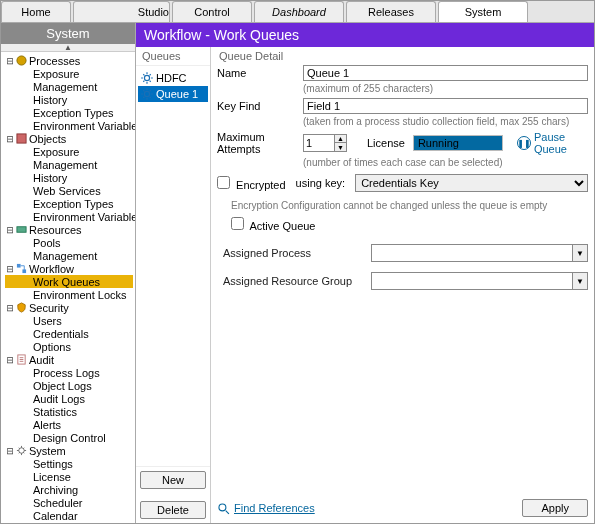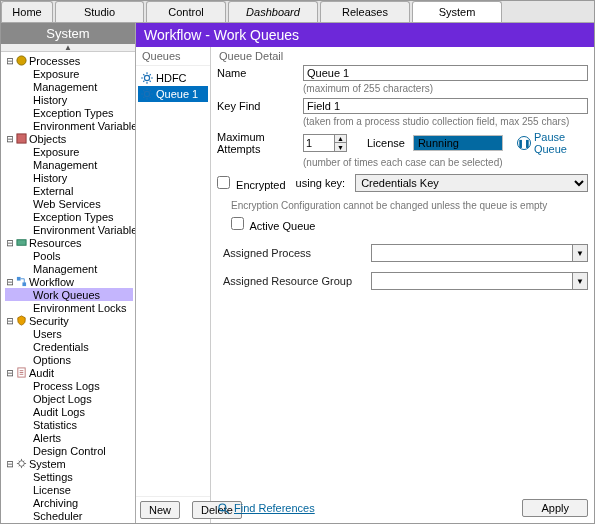--- a/index.html
+++ b/index.html
@@ -1,44 +1,44 @@
 <!DOCTYPE html>
 <html><head>
 <meta charset="utf-8">
 <style>
 * { box-sizing: border-box; margin: 0; padding: 0; }
 body { font-family: "Segoe UI", Tahoma, Arial, sans-serif; font-size: 11px; color: #000; background: #fff; width: 595px; height: 524px; overflow: hidden; }
 .app { display: flex; flex-direction: column; width: 595px; height: 524px; border: 1px solid #999; }
 .tabs { display: flex; background: #e5e5e5; border-bottom: 1px solid #aaa; position: relative; }
 .tab { padding: 4px 0; text-align: center; border: 1px solid #aaa; border-bottom: none; background: #eee; cursor: pointer; font-size: 11px; margin-right: 2px; border-radius: 3px 3px 0 0; flex: 0 0 auto; }
 .tab.active { background: #fff; position: relative; z-index: 2; }
-.t-home { width: 52px; } .t-studio { width: 89px; } .t-control { width: 80px; } .t-dash { width: 90px; font-style: italic; } .t-rel { width: 90px; } .t-sys { width: 90px; }
+.t-home { width: 70px; } .t-studio { width: 97px; text-align: right; } .t-control { width: 80px; } .t-dash { width: 90px; font-style: italic; } .t-rel { width: 90px; } .t-sys { width: 90px; }
 .main { display: flex; flex: 1; overflow: hidden; }
 .sidebar { width: 135px; display: flex; flex-direction: column; border-right: 1px solid #aaa; }
 .side-header { background: #898989; color: #fff; text-align: center; padding: 3px 0; font-size: 13px; }
 .scroll-arrow { height: 8px; background: #eee; border-bottom: 1px solid #ccc; display: flex; align-items: center; justify-content: center; color: #555; font-size: 8px; line-height: 1; }
 .tree { flex: 1; overflow: auto; background: #fff; padding: 2px 2px 2px 4px; }
 .tree-row { display: flex; align-items: center; height: 13px; white-space: nowrap; cursor: pointer; }
 .expander { width: 10px; text-align: center; color: #444; font-size: 9px; }
 .ticon { width: 12px; height: 12px; margin-right: 2px; display: flex; align-items: center; justify-content: center; }
 .ticon svg { width: 11px; height: 11px; }
-.tree-row.selected { background: #c4b5fd; }
+.tree-row.selected { background: #eab308; }
 .tree-label { white-space: nowrap; }
 .indent2 { padding-left: 28px; }
 
 .content { flex: 1; display: flex; flex-direction: column; }
 .title-bar { background: #6d28d9; color: #fff; padding: 4px 8px; font-size: 14px; }
 .workspace { flex: 1; display: flex; overflow: hidden; }
 .queues-panel { width: 75px; border-right: 1px solid #ccc; display: flex; flex-direction: column; }
 .queues-panel .panel-head { padding: 3px 6px; color: #666; font-size: 11px; border-bottom: 1px solid #eee; }
 .queues-list { flex: 1; padding: 4px 2px; }
 .q-item { display: flex; align-items: center; padding: 1px 2px; cursor: pointer; }
 .q-item .gear { width: 14px; height: 14px; margin-right: 2px; display:flex; align-items:center; justify-content:center; }
 .q-item.selected { background: #0070c0; color: #fff; }
-.queues-btns { padding: 4px; display: flex; gap: 12px; justify-content: flex-start; border-top: 1px solid #eee; }
+.queues-btns { padding: 4px; display: flex; gap: 12px; justify-content: center; border-top: 1px solid #eee; flex-direction: column; }
 .btn { background: #f2f2f2; border: 1px solid #888; padding: 2px 8px; cursor: pointer; font-size: 11px; border-radius: 2px; }
 
 .detail-panel { flex: 1; display: flex; flex-direction: column; padding: 0 6px 6px 6px; }
 .detail-panel .panel-head { padding: 3px 2px; color: #666; font-size: 11px; }
 .form { display: grid; grid-template-columns: 80px 1fr; gap: 2px 6px; align-items: center; }
 .hint { grid-column: 2; color: #777; font-size: 10px; margin-bottom: 2px; }
 .textin { width: 100%; border: 1px solid #888; padding: 1px 3px; font-size: 11px; }
 .row-maxatt { display: flex; align-items: center; gap: 8px; }
 .spinner { width: 44px; display: inline-flex; border: 1px solid #888; }
 .spinner input { width: 30px; border: none; padding: 1px 2px; font-size: 11px; text-align: left; }
@@ -121,23 +121,20 @@
         <div class="tree-row indent2">
             <span class="tree-label">Exposure</span>
           </div>
         <div class="tree-row indent2">
             <span class="tree-label">Management</span>
           </div>
         <div class="tree-row indent2">
             <span class="tree-label">History</span>
           </div>
         <div class="tree-row indent2">
-            <span class="tree-label">External</span>
-          </div>
-        <div class="tree-row indent2">
             <span class="tree-label">Web Services</span>
           </div>
         <div class="tree-row indent2">
             <span class="tree-label">Exception Types</span>
           </div>
         <div class="tree-row indent2">
             <span class="tree-label">Environment Variables</span>
           </div>
 
         <div class="tree-row">

